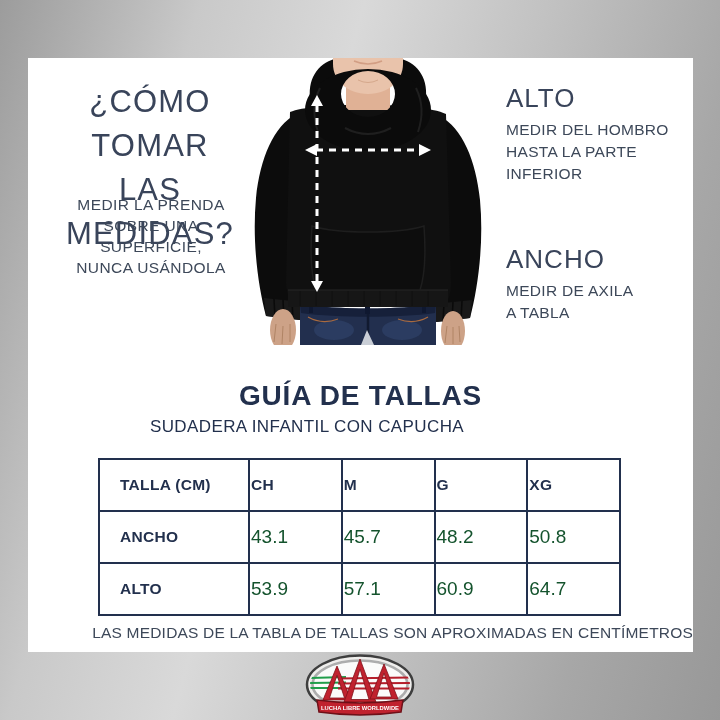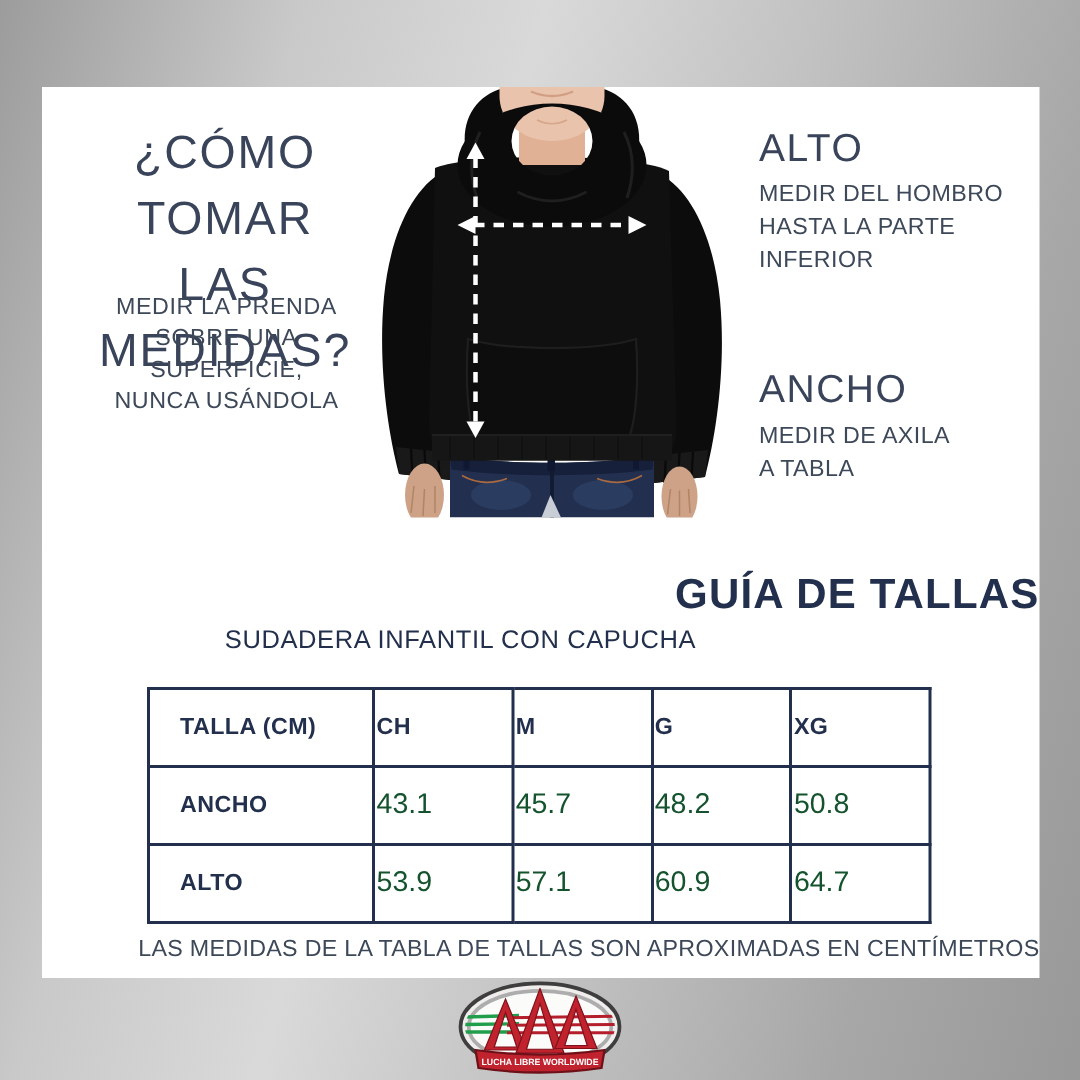--- a/index.html
+++ b/index.html
@@ -24,21 +24,21 @@
 
   .photo{position:absolute;left:222px;top:0;width:240px;height:287px;}
 
   .measure-block{position:absolute;left:478px;width:180px;}
   .measure-block .m-label{font-size:26px;letter-spacing:1px;color:#39445a;font-weight:300;line-height:28px;}
   .measure-block .m-desc{margin-top:7px;font-size:15.5px;line-height:22px;letter-spacing:.3px;}
   #alto-block{top:26px;}
   #ancho-block{top:187px;}
 
   .sg-title{
-    position:absolute;left:0;top:322px;width:665px;text-align:right;
+    position:absolute;left:0;top:322px;width:665px;text-align:center;
     font-size:28px;font-weight:bold;letter-spacing:.8px;color:#22304d;
   }
   .sg-subtitle{
     position:absolute;left:0;top:359px;width:558px;text-align:center;
     font-size:17px;letter-spacing:.4px;color:#22304d;font-weight:400;
   }
 
   table.sizes{
     position:absolute;left:70px;top:400px;width:523px;height:156px;
     border-collapse:collapse;table-layout:fixed;color:#22304d;

